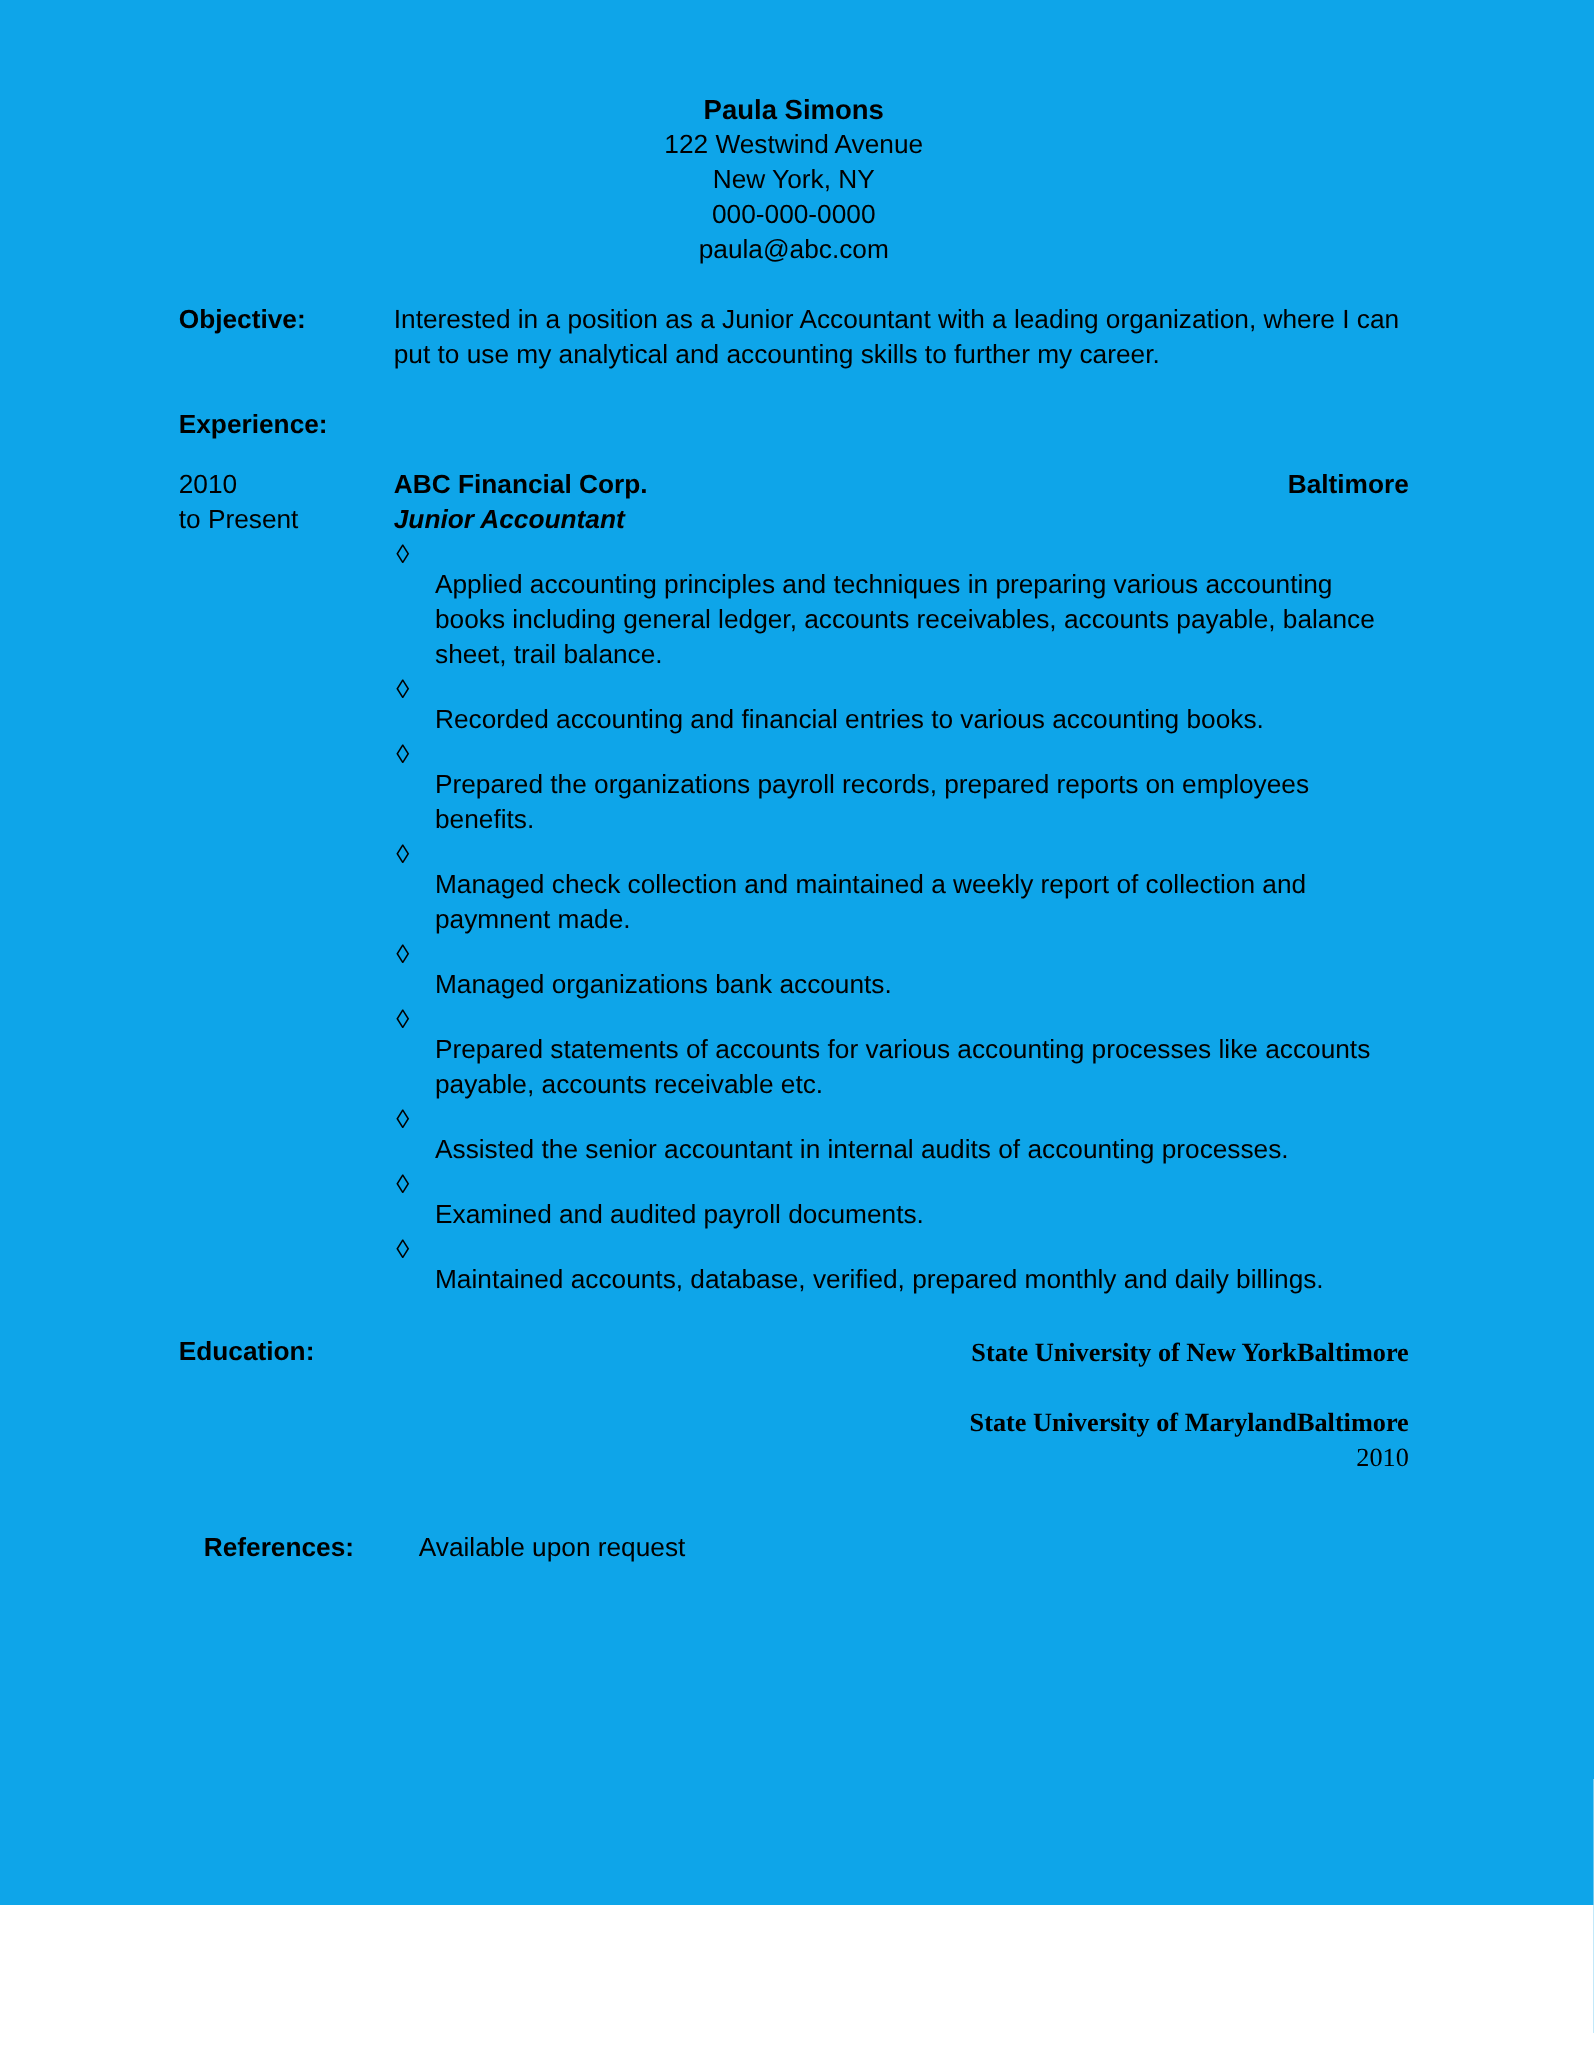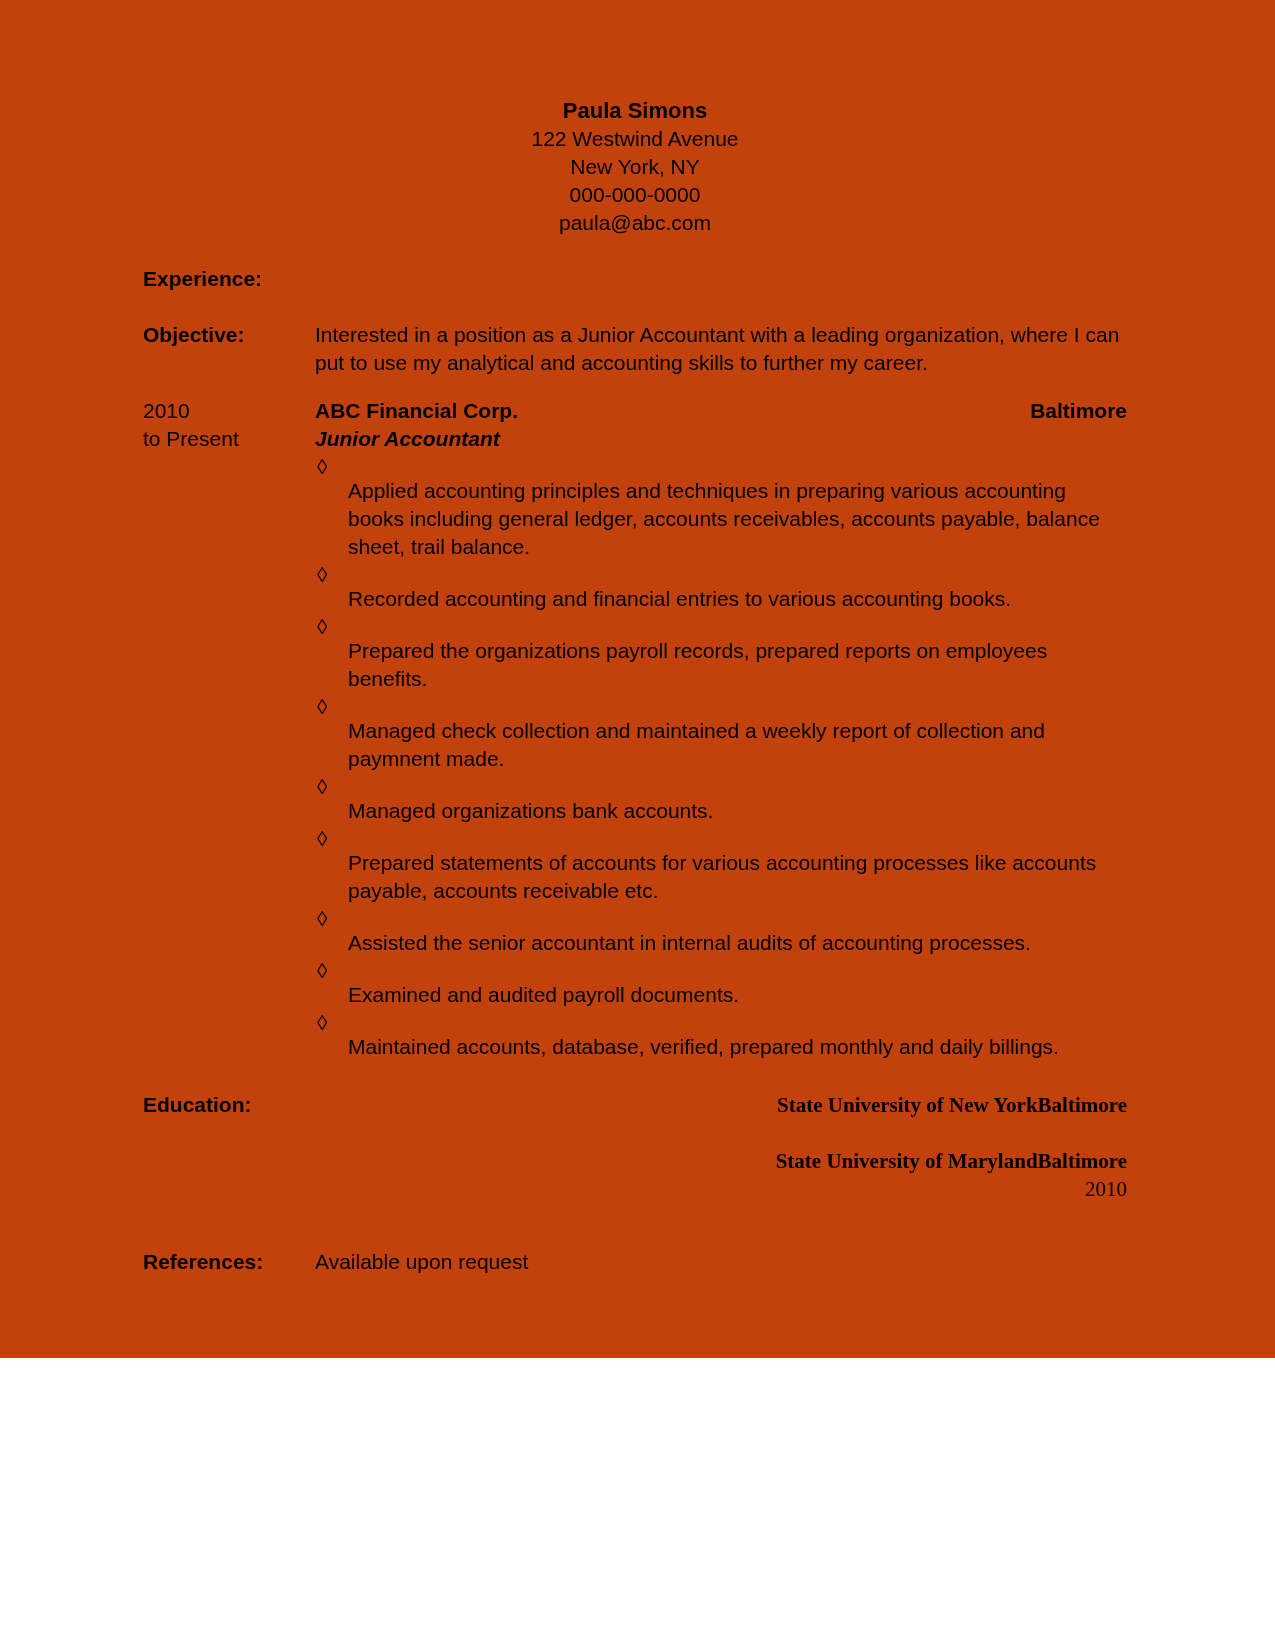--- a/index.html
+++ b/index.html
@@ -1,25 +1,25 @@
 <!DOCTYPE html>
 <html><head>
 <meta charset="utf-8">
 <style>
   * { margin: 0; padding: 0; box-sizing: border-box; }
   html, body { background: #ffffff; }
   .page {
     width: 1275px;
-    height: 1358px;
-    background: #c2410c;
+    height: 1524px;
+    background: #0ea5e9;
     color: #000000;
     font-family: "Liberation Sans", "DejaVu Sans", sans-serif;
     font-size: 21px;
     line-height: 28px;
-    padding: 97px 148px 0 143px;
+    padding: 74px 148px 0 143px;
     position: relative;
     overflow: hidden;
   }
   .header { text-align: center; }
   .header .name { font-weight: bold; font-size: 22px; }
 
   .row { display: grid; grid-template-columns: 172px 1fr; align-items: start; }
   .label { font-weight: bold; }
 
   .objective-row { margin-top: 28px; }
@@ -34,43 +34,43 @@
   .duty { display: flex; }
   .duty .marker { flex: 0 0 33px; padding-left: 2px; }
   .duty .text { flex: 1; margin-top: 24px; }
 
   .education-row { margin-top: 30px; }
   .edu-entry + .edu-entry { margin-top: 28px; }
   .edu-line { display: flex; justify-content: flex-end; font-family: Liberation Serif, serif; }
   .degree { font-weight: bold; font-style: italic; }
   .status { font-weight: normal; font-style: normal; text-align: right; }
 
-  .references-row { margin-top: 45px; }
+  .references-row { margin-top: 45px; margin-left: 20px; }
 </style>
 </head>
 <body>
 
 <div class="page">
 
   <div class="header">
     <div class="name">Paula Simons</div>
     <div>122 Westwind Avenue</div>
     <div>New York, NY</div>
     <div>000-000-0000</div>
     <div>paula@abc.com</div>
   </div>
 
+  <div class="row objective-row">
+    <div class="label">Objective:</div>
+    <div>Interested in a position as a Junior Accountant with a leading organization, where I can put to use my analytical and accounting skills to further my career.</div>
+  </div>
+
   <div class="row experience-label-row">
     <div class="label">Experience:</div>
     <div></div>
-  </div>
-
-  <div class="row objective-row">
-    <div class="label">Objective:</div>
-    <div>Interested in a position as a Junior Accountant with a leading organization, where I can put to use my analytical and accounting skills to further my career.</div>
   </div>
 
   <div class="row experience-entry-row">
     <div>
       <div>2010</div>
       <div>to Present</div>
     </div>
     <div>
       <div class="entry-header">
         <span class="company">ABC Financial Corp.</span>

